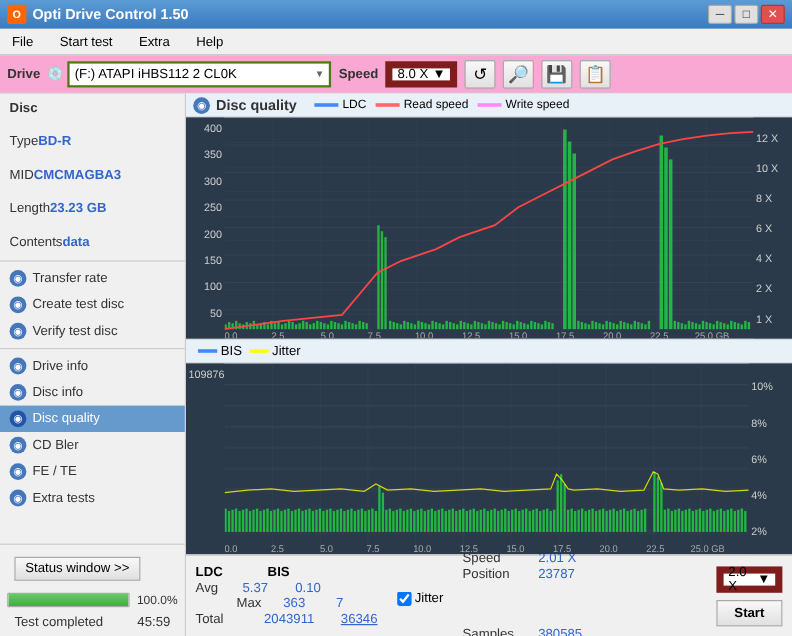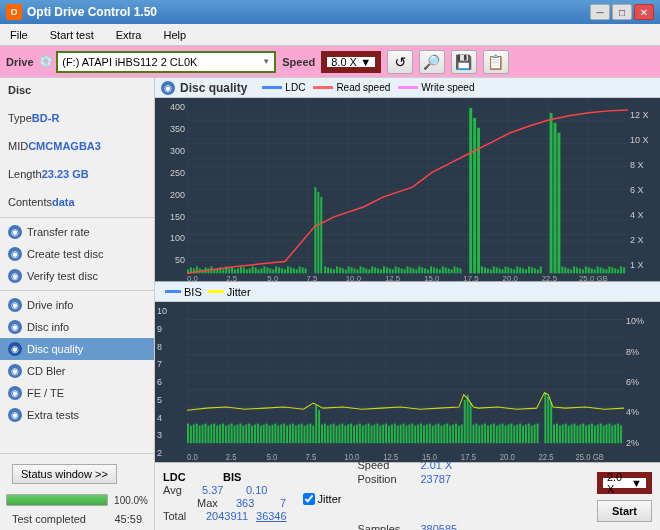--- a/index.html
+++ b/index.html
@@ -561,21 +561,21 @@
             <span>BIS</span>
           </div>
           <div class="legend-item">
             <div class="legend-color" style="background:#ffff00;width:16px;height:3px;"></div>
             <span>Jitter</span>
           </div>
         </div>
       </div>
       <div style="display:flex;flex:1;background:#2a3a4a;">
 
-        <div style="width:32px;display:flex;flex-direction:column;justify-content:space-between;padding:4px 2px;text-align:left;color:#ccc;font-size:9px;background:#2a3a4a;">
+        <div style="width:32px;display:flex;flex-direction:row;justify-content:space-between;padding:4px 2px;text-align:center;color:#ccc;font-size:9px;background:#2a3a4a;">
           <span>10</span>
             <span>9</span>
             <span>8</span>
             <span>7</span>
             <span>6</span>
             <span>5</span>
             <span>4</span>
             <span>3</span>
             <span>2</span>
         </div>
@@ -787,21 +787,21 @@
         <div style="display:flex;gap:4px;align-items:center;">
           <span style="font-size:11px;min-width:35px;color:#333;">Avg</span>
           <span style="font-size:11px;color:#3366cc;min-width:40px;">5.37</span>
           <span style="font-size:11px;color:#3366cc;">0.10</span>
         </div>
         <div style="display:flex;gap:4px;align-items:center;margin-left:34px;">
           <span style="font-size:11px;min-width:35px;color:#333;">Max</span>
           <span style="font-size:11px;color:#3366cc;min-width:40px;">363</span>
           <span style="font-size:11px;color:#3366cc;">7</span>
         </div>
-        <div style="display:flex;gap:8px;align-items:center;">
+        <div style="display:flex;gap:22px;align-items:center;">
           <span style="font-size:11px;min-width:35px;color:#333;">Total</span>
           <span style="font-size:11px;color:#3366cc;min-width:40px;">2043911</span>
           <span style="font-size:11px;color:#3366cc;text-decoration:underline;">36346</span>
         </div>
       </div>
 
       <div style="display:flex;align-items:center;gap:3px;padding-top:4px;">
         <input type="checkbox" checked="" style="width: 12px; height: 12px;">
         <span style="font-size:11px;">Jitter</span>
       </div>

